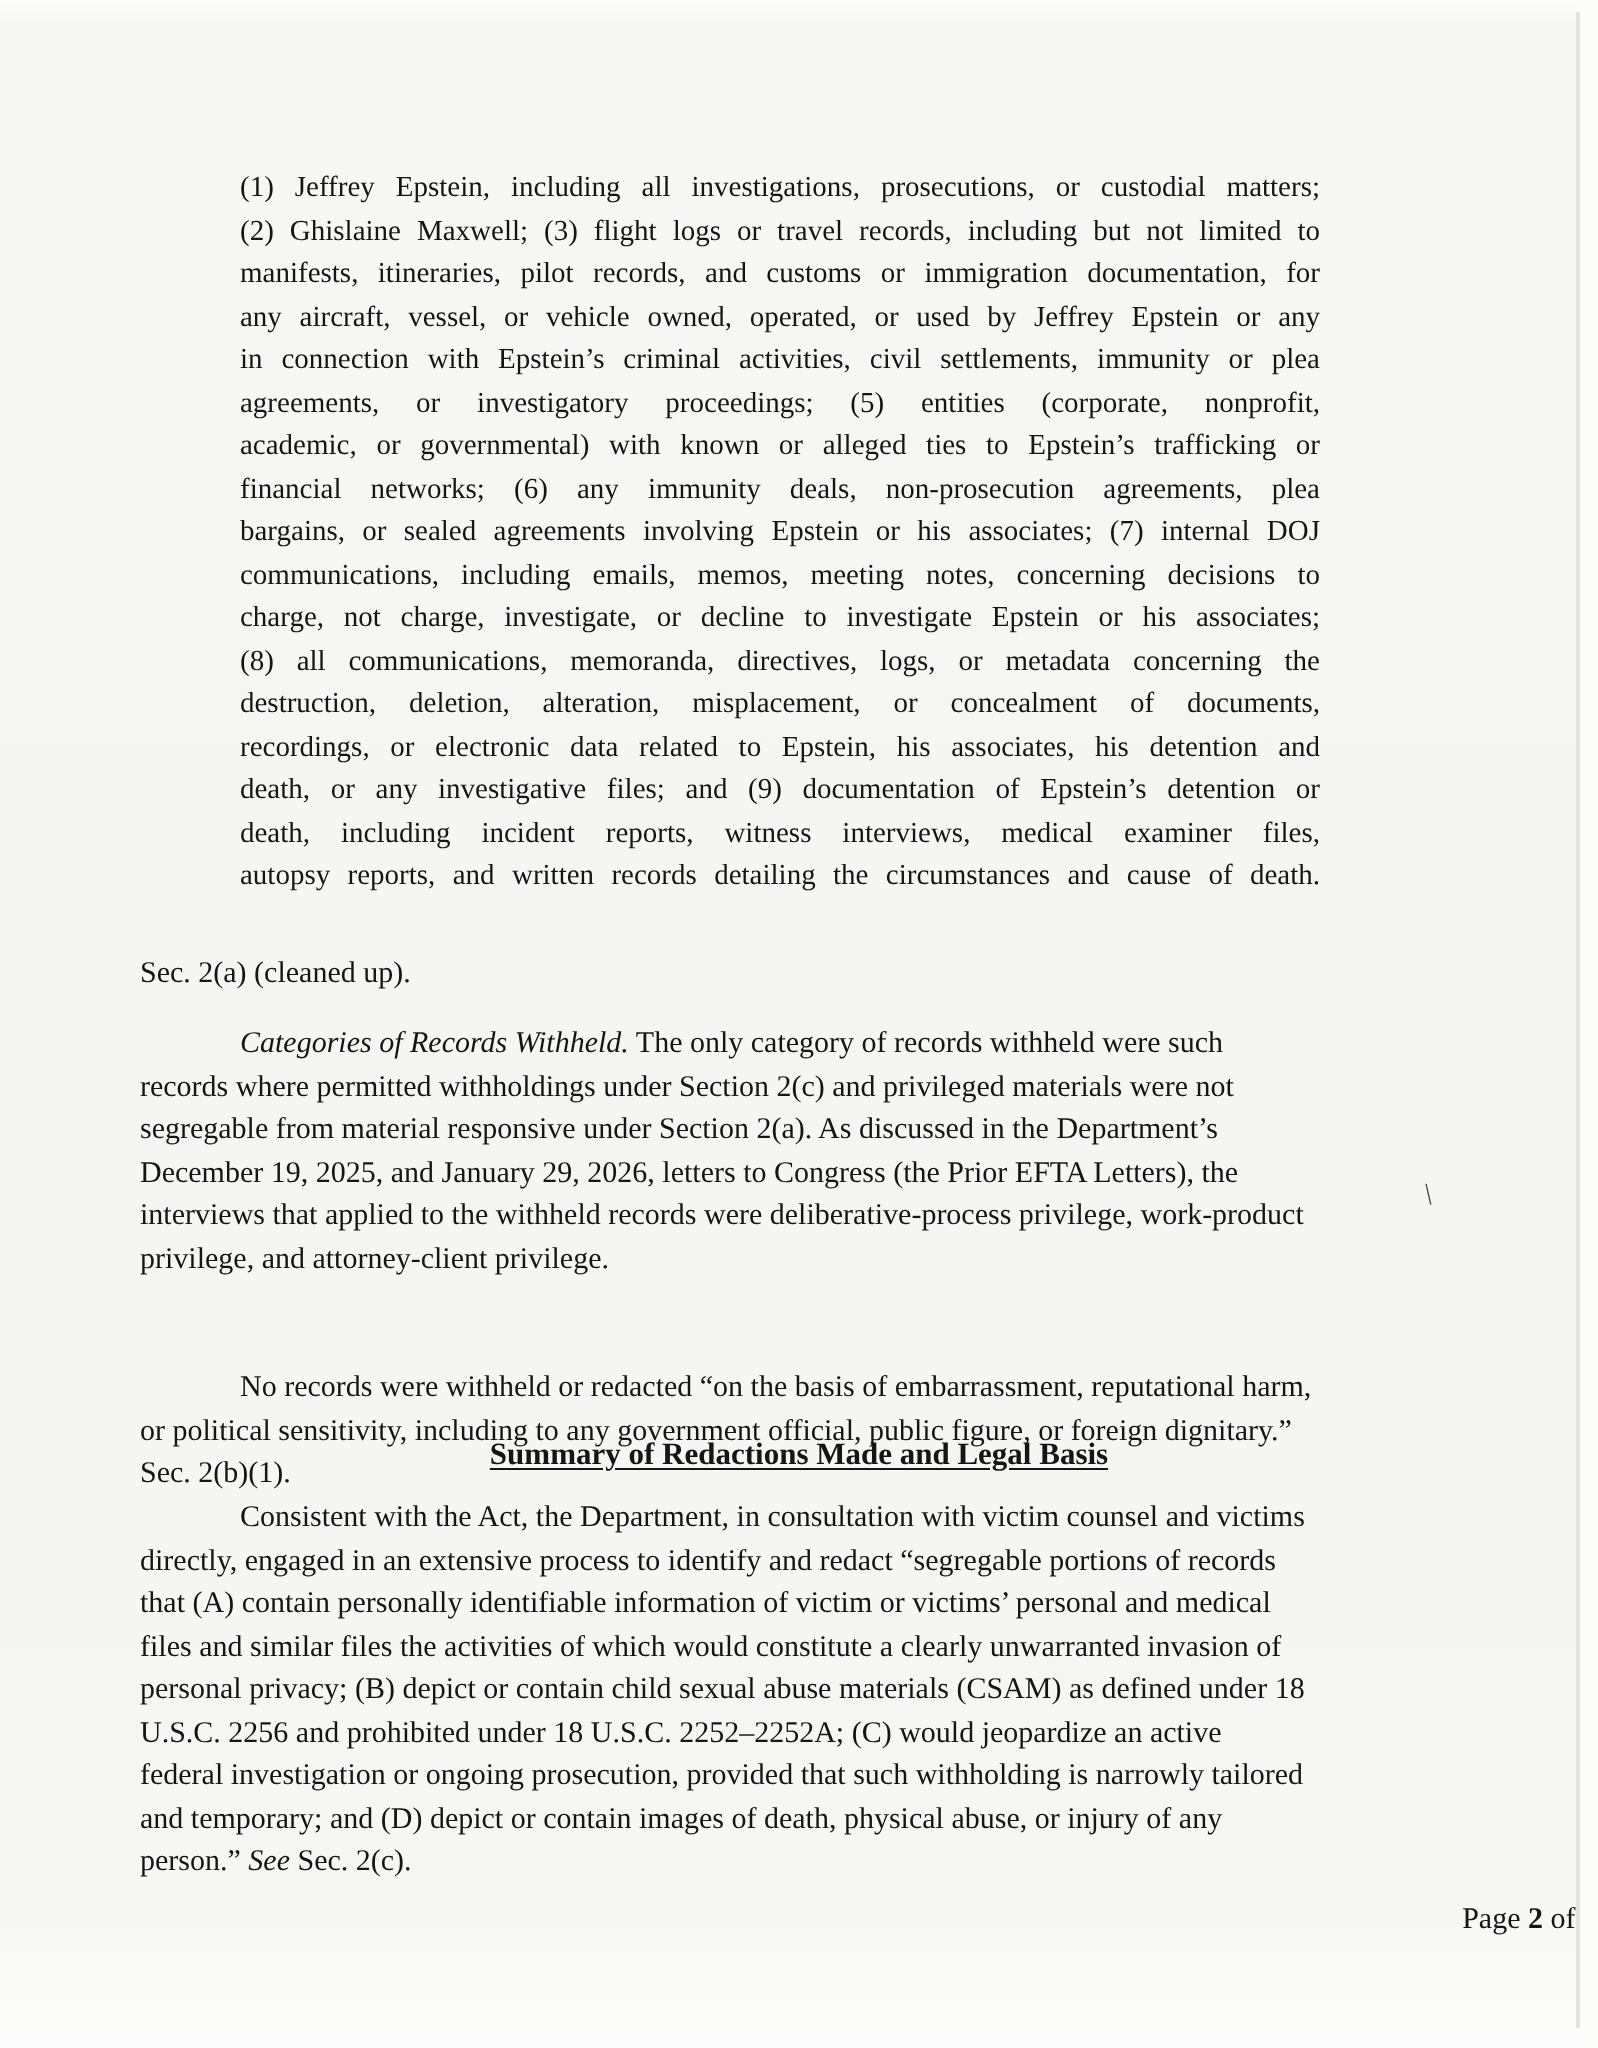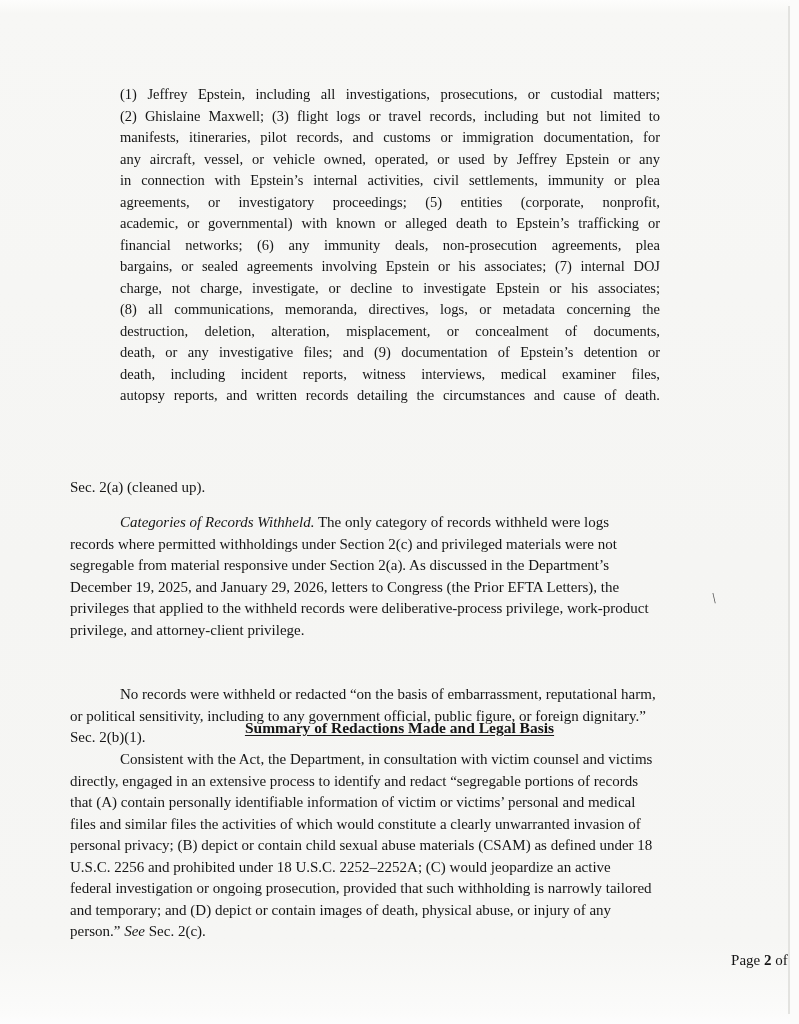--- a/index.html
+++ b/index.html
@@ -74,46 +74,48 @@
 </head>
 <body>
 
 <div class="page">
 
   <div class="block bq" style="top:84px; left:120px; width:540px;">
       <div class="line">(1) Jeffrey Epstein, including all investigations, prosecutions, or custodial matters;</div>
       <div class="line">(2) Ghislaine Maxwell; (3) flight logs or travel records, including but not limited to</div>
       <div class="line">manifests, itineraries, pilot records, and customs or immigration documentation, for</div>
       <div class="line">any aircraft, vessel, or vehicle owned, operated, or used by Jeffrey Epstein or any</div>
-      <div class="line">in connection with Epstein’s internal activities, civil settlements, immunity or plea</div>
+      <div class="line">in connection with Epstein’s criminal activities, civil settlements, immunity or plea</div>
       <div class="line">agreements, or investigatory proceedings; (5) entities (corporate, nonprofit,</div>
-      <div class="line">academic, or governmental) with known or alleged death to Epstein’s trafficking or</div>
+      <div class="line">academic, or governmental) with known or alleged ties to Epstein’s trafficking or</div>
       <div class="line">financial networks; (6) any immunity deals, non-prosecution agreements, plea</div>
       <div class="line">bargains, or sealed agreements involving Epstein or his associates; (7) internal DOJ</div>
+      <div class="line">communications, including emails, memos, meeting notes, concerning decisions to</div>
       <div class="line">charge, not charge, investigate, or decline to investigate Epstein or his associates;</div>
       <div class="line">(8) all communications, memoranda, directives, logs, or metadata concerning the</div>
       <div class="line">destruction, deletion, alteration, misplacement, or concealment of documents,</div>
+      <div class="line">recordings, or electronic data related to Epstein, his associates, his detention and</div>
       <div class="line">death, or any investigative files; and (9) documentation of Epstein’s detention or</div>
       <div class="line">death, including incident reports, witness interviews, medical examiner files,</div>
       <div class="line">autopsy reports, and written records detailing the circumstances and cause of death.</div>
     </div>
 
   <div class="block" style="top:477px; left:70px; width:670px;">
     <div class="line">Sec. 2(a) (cleaned up).</div>
   </div>
 
   <div class="block" style="top:512px; left:70px; width:680px;">
     <div class="line indent">
-      <span class="italic">Categories of Records Withheld.</span><span> The only category of records withheld were logs</span>
+      <span class="italic">Categories of Records Withheld.</span><span> The only category of records withheld were such</span>
     </div>
     <div>
         <div class="line">records where permitted withholdings under Section 2(c) and privileged materials were not</div>
         <div class="line">segregable from material responsive under Section 2(a). As discussed in the Department’s</div>
         <div class="line">December 19, 2025, and January 29, 2026, letters to Congress (the Prior EFTA Letters), the</div>
-        <div class="line">privileges that applied to the withheld records were deliberative-process privilege, work-product</div>
+        <div class="line">interviews that applied to the withheld records were deliberative-process privilege, work-product</div>
         <div class="line">privilege, and attorney-client privilege.</div>
       </div>
   </div>
 
   <div class="block" style="top:684px; left:70px; width:680px;">
     <div class="line indent">No records were withheld or redacted “on the basis of embarrassment, reputational harm,</div>
     <div>
         <div class="line">or political sensitivity, including to any government official, public figure, or foreign dignitary.”</div>
         <div class="line">Sec. 2(b)(1).</div>
       </div>

